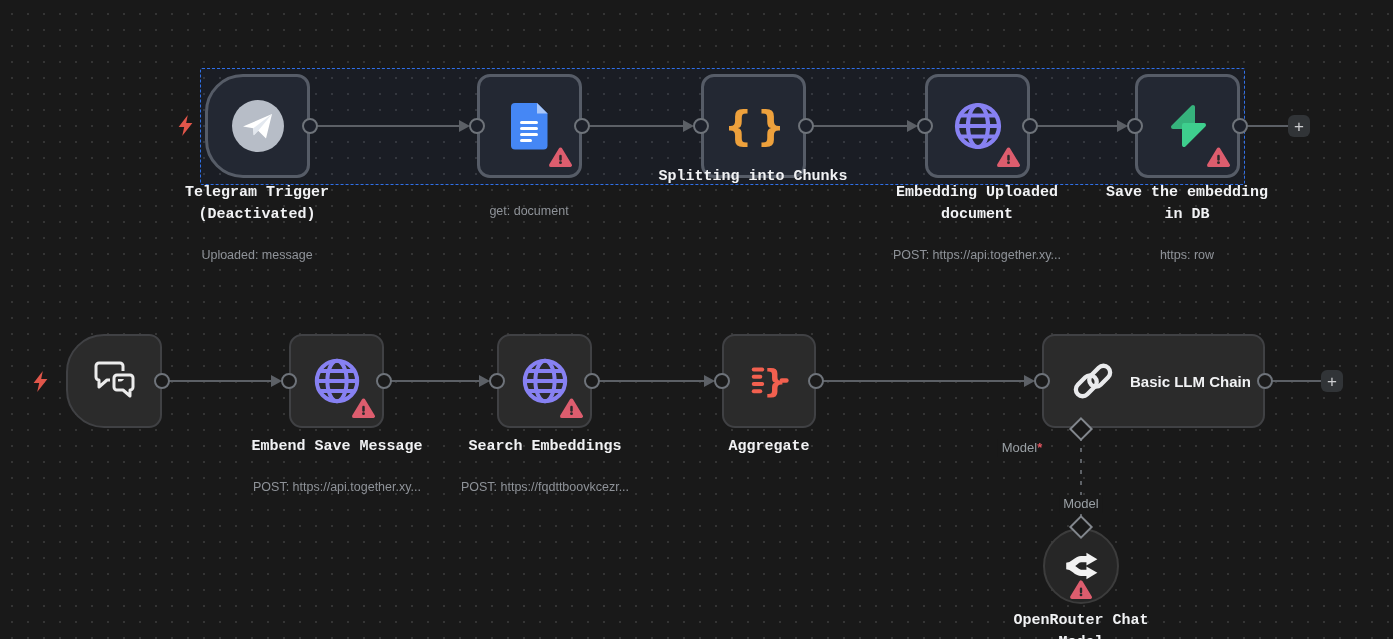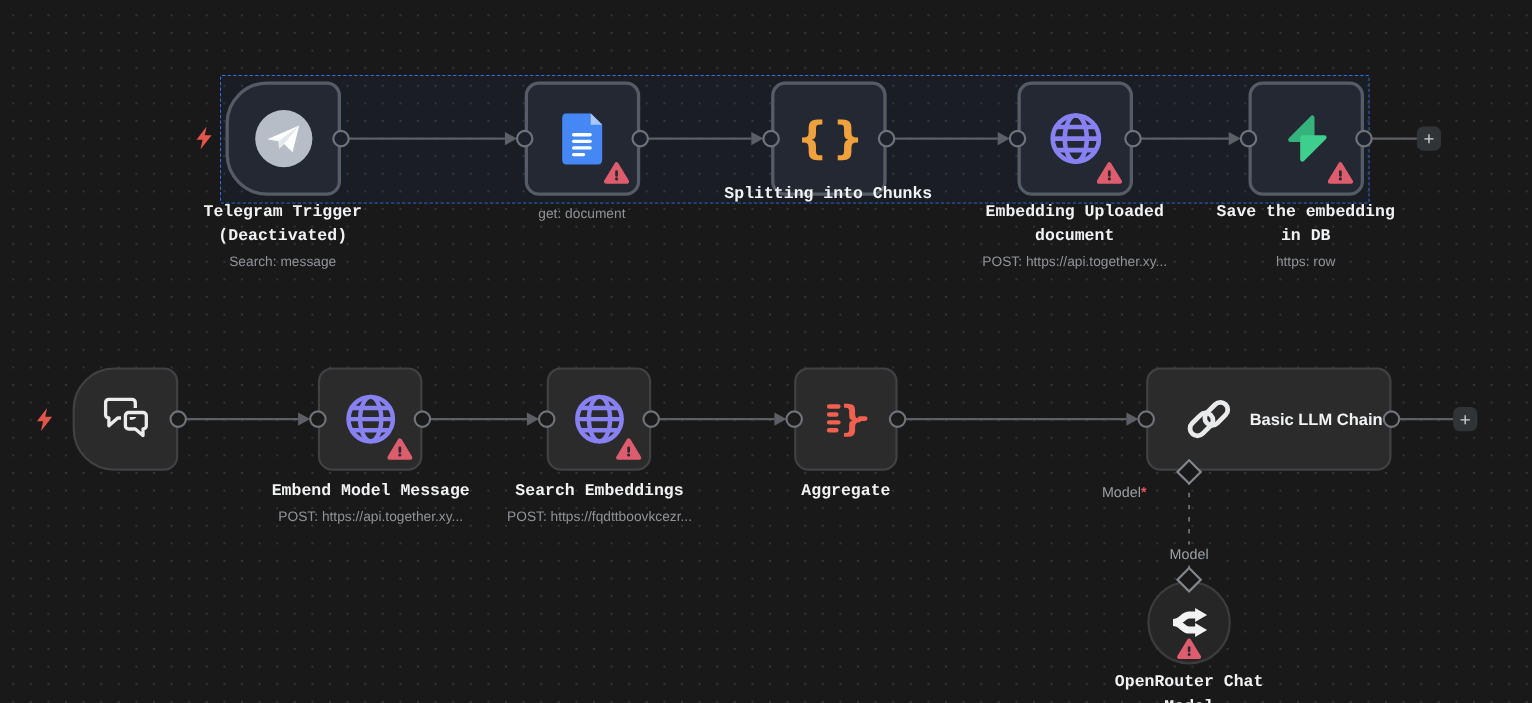--- a/index.html
+++ b/index.html
@@ -19,21 +19,21 @@
     position:absolute;box-sizing:border-box;z-index:2;
     background:#2b2b2b;border:2px solid #404144;border-radius:13px;
     display:flex;align-items:center;justify-content:center;
   }
   .node.selected{background:#232833;border:3px solid #565c67;}
   .node.trigger{border-radius:38px 13px 13px 38px;}
   .node.circle{border-radius:50%;background:#262626;border:2px solid #3c3c3c;}
   .warning-badge{position:absolute;right:7px;bottom:7px;width:23px;height:21px;}
   .node-label{position:absolute;z-index:3;text-align:center;}
   .node-label .title{font-size:15px;font-weight:700;color:#f1f2f4;line-height:22px;font-family:Liberation Mono, monospace;}
-  .node-label .subtitle{font-size:12.5px;color:#8f9399;line-height:18px;margin-top:3px;}
+  .node-label .subtitle{font-size:12.5px;color:#8f9399;line-height:18px;margin-top:20px;}
   .llm-title{font-size:15px;font-weight:700;color:#f1f2f4;margin-left:14px;}
   .braces{font-family:"DejaVu Sans",sans-serif;font-size:40px;font-weight:700;color:#eea13c;letter-spacing:4px;line-height:1;transform:translateX(3px);}
   .edges{position:absolute;left:0;top:0;z-index:4;pointer-events:none;}
   .plus-btn{
     position:absolute;z-index:5;width:22px;height:22px;border-radius:6px;
     background:#313437;color:#cdced1;font-size:17px;font-weight:400;
     display:flex;align-items:center;justify-content:center;line-height:1;cursor:pointer;
   }
   .bolt{position:absolute;z-index:3;}
   .model-label{
@@ -154,21 +154,21 @@
     <svg width="46" height="44" viewBox="0 0 48 44">
       <rect x="6" y="8" width="13" height="4.2" rx="2.1" fill="#f2604f"></rect>
       <rect x="6" y="15.5" width="11" height="4.2" rx="2.1" fill="#f2604f"></rect>
       <rect x="6" y="23" width="13" height="4.2" rx="2.1" fill="#f2604f"></rect>
       <rect x="6" y="30.5" width="11" height="4.2" rx="2.1" fill="#f2604f"></rect>
       <text x="18" y="33.5" font-family="DejaVu Sans" font-size="34" font-weight="bold" fill="#f2604f">}</text>
       <rect x="35" y="19.2" width="9.5" height="4.6" rx="2.3" fill="#f2604f"></rect>
     </svg>
   </div>
 
-  <div class="node" style="left:1042px;top:334px;width:223px;height:94px;justify-content:center;padding-left:26px">
+  <div class="node" style="left:1042px;top:334px;width:223px;height:94px;justify-content:flex-start;padding-left:26px">
     <svg width="46" height="46" viewBox="0 0 48 48" fill="none" stroke="#e9eaec" stroke-width="4.5">
       <rect x="4.5" y="22" width="25" height="14" rx="7" transform="rotate(-45 17 29)"></rect>
       <rect x="18.5" y="12" width="25" height="14" rx="7" transform="rotate(-45 31 19)"></rect>
     </svg>
     <span class="llm-title">Basic LLM Chain</span>
   </div>
 
   <div class="node circle" style="left:1043px;top:528px;width:76px;height:76px">
     <svg width="42" height="40" viewBox="0 0 46 44">
       <path d="M7 22 C15 22 17 14.5 23 14.5 H30" fill="none" stroke="#f2f2f2" stroke-width="7"></path>
@@ -240,39 +240,39 @@
       <rect x="1073.5" y="421.5" width="15" height="15" transform="rotate(45 1081 429)"></rect>
       <rect x="1073.5" y="519.5" width="15" height="15" transform="rotate(45 1081 527)"></rect>
     </g>
   </svg>
 
   <div class="plus-btn" style="left:1288px;top:115px">+</div>
   <div class="plus-btn" style="left:1321px;top:370px">+</div>
 
   <div class="node-label" style="left:152px;top:182px;width:210px">
     <div class="title">Telegram Trigger (Deactivated)</div>
-    <div class="subtitle">Search: message</div>
+    <div class="subtitle">Uploaded: message</div>
   </div>
   <div class="node-label" style="left:414px;top:182px;width:230px">
     <div class="subtitle">get: document</div>
   </div>
   <div class="node-label" style="left:648px;top:166px;width:210px">
     <div class="title">Splitting into Chunks</div>
   </div>
   <div class="node-label" style="left:872px;top:182px;width:210px">
     <div class="title">Embedding Uploaded document</div>
     <div class="subtitle">POST: https://api.together.xy...</div>
   </div>
   <div class="node-label" style="left:1097px;top:182px;width:180px">
     <div class="title">Save the embedding in DB</div>
     <div class="subtitle">https: row</div>
   </div>
 
   <div class="node-label" style="left:217px;top:436px;width:240px">
-    <div class="title">Embend Model Message</div>
+    <div class="title">Embend Save Message</div>
     <div class="subtitle">POST: https://api.together.xy...</div>
   </div>
   <div class="node-label" style="left:425px;top:436px;width:240px">
     <div class="title">Search Embeddings</div>
     <div class="subtitle">POST: https://fqdttboovkcezr...</div>
   </div>
   <div class="node-label" style="left:689px;top:436px;width:160px">
     <div class="title">Aggregate</div>
   </div>
   <div class="node-label or-label" style="left:996px;top:610px;width:170px">

